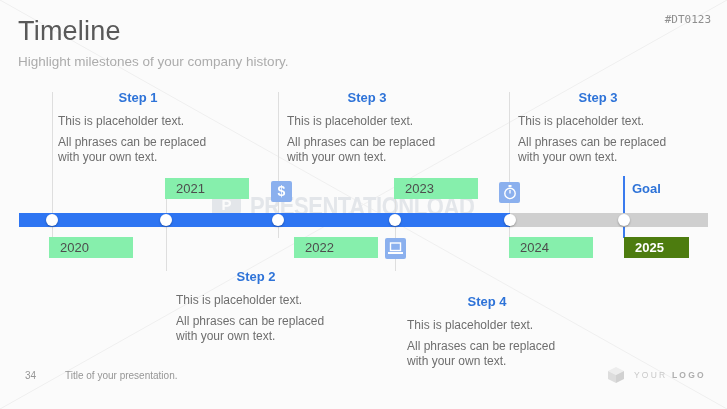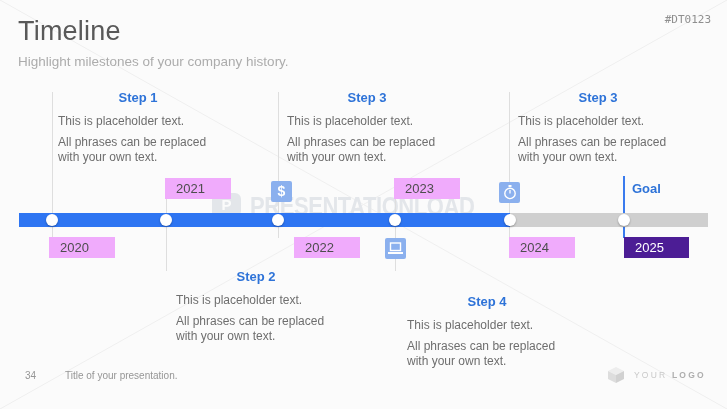--- a/index.html
+++ b/index.html
@@ -32,25 +32,25 @@
 
   
   .bar-gray{left:19px;top:213px;width:689px;height:14px;background:#cfcfcf;z-index:3;}
   .bar-blue{left:19px;top:213px;width:491px;height:14px;background:#2e75f2;z-index:3;}
 
   
   .dot{width:12px;height:12px;border-radius:50%;background:#ffffff;z-index:5;
     box-shadow:0 1px 2px rgba(0,0,0,.3);top:214px;}
 
   
-  .yearbox{width:66px;height:21px;background:#f0abfc;color:#4d4d4d;font-size:13px;
+  .yearbox{width:84px;height:21px;background:#86efac;color:#4d4d4d;font-size:13px;
     line-height:21px;padding-left:11px;box-sizing:border-box;z-index:4;}
   .yearbox.row-top{top:178px;}
   .yearbox.row-bottom{top:237px;}
-  .yearbox.goal-box{background:#4c1d95;color:#ffffff;width:65px;}
+  .yearbox.goal-box{background:#4d7c0f;color:#ffffff;width:65px;font-weight:bold;}
 
   
   .icontile{width:21px;height:21px;border-radius:2px;background:#8bb0ee;z-index:4;
     display:flex;align-items:center;justify-content:center;color:#ffffff;}
   .icontile .dollar{font-size:14px;font-weight:bold;line-height:21px;}
 
   
   .step{width:160px;z-index:6;}
   .step .step-label{font-size:13px;font-weight:bold;color:#2e73d8;margin:0 0 9px 0;white-space:nowrap;text-align:center;}
   .step .line{font-size:12px;color:#6e6e6e;white-space:nowrap;line-height:15px;}

